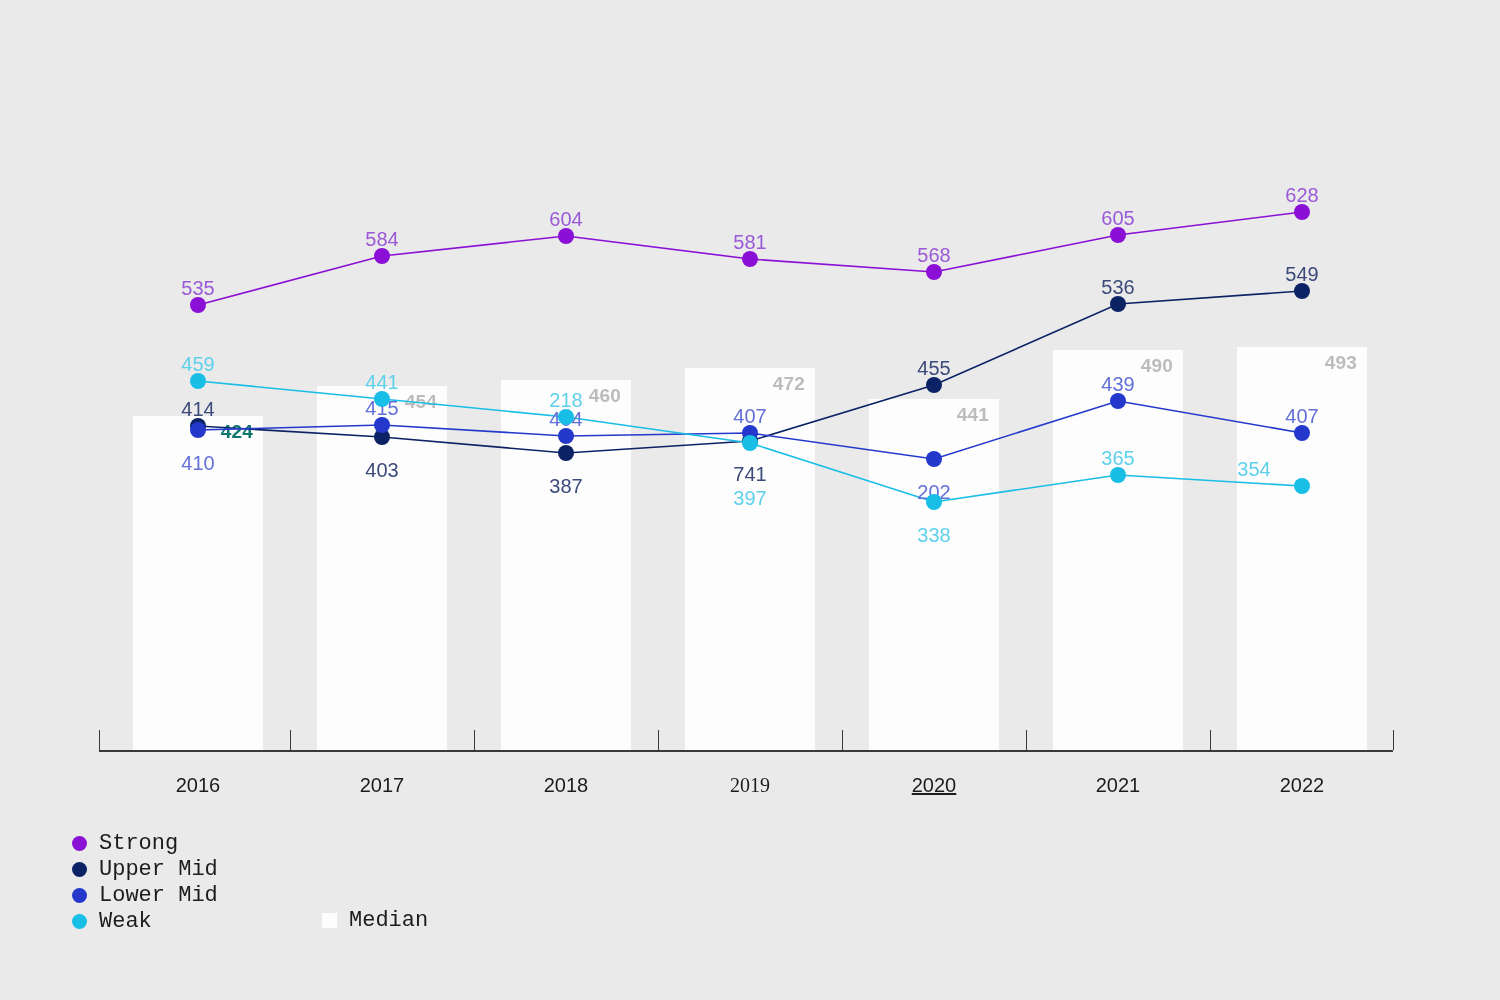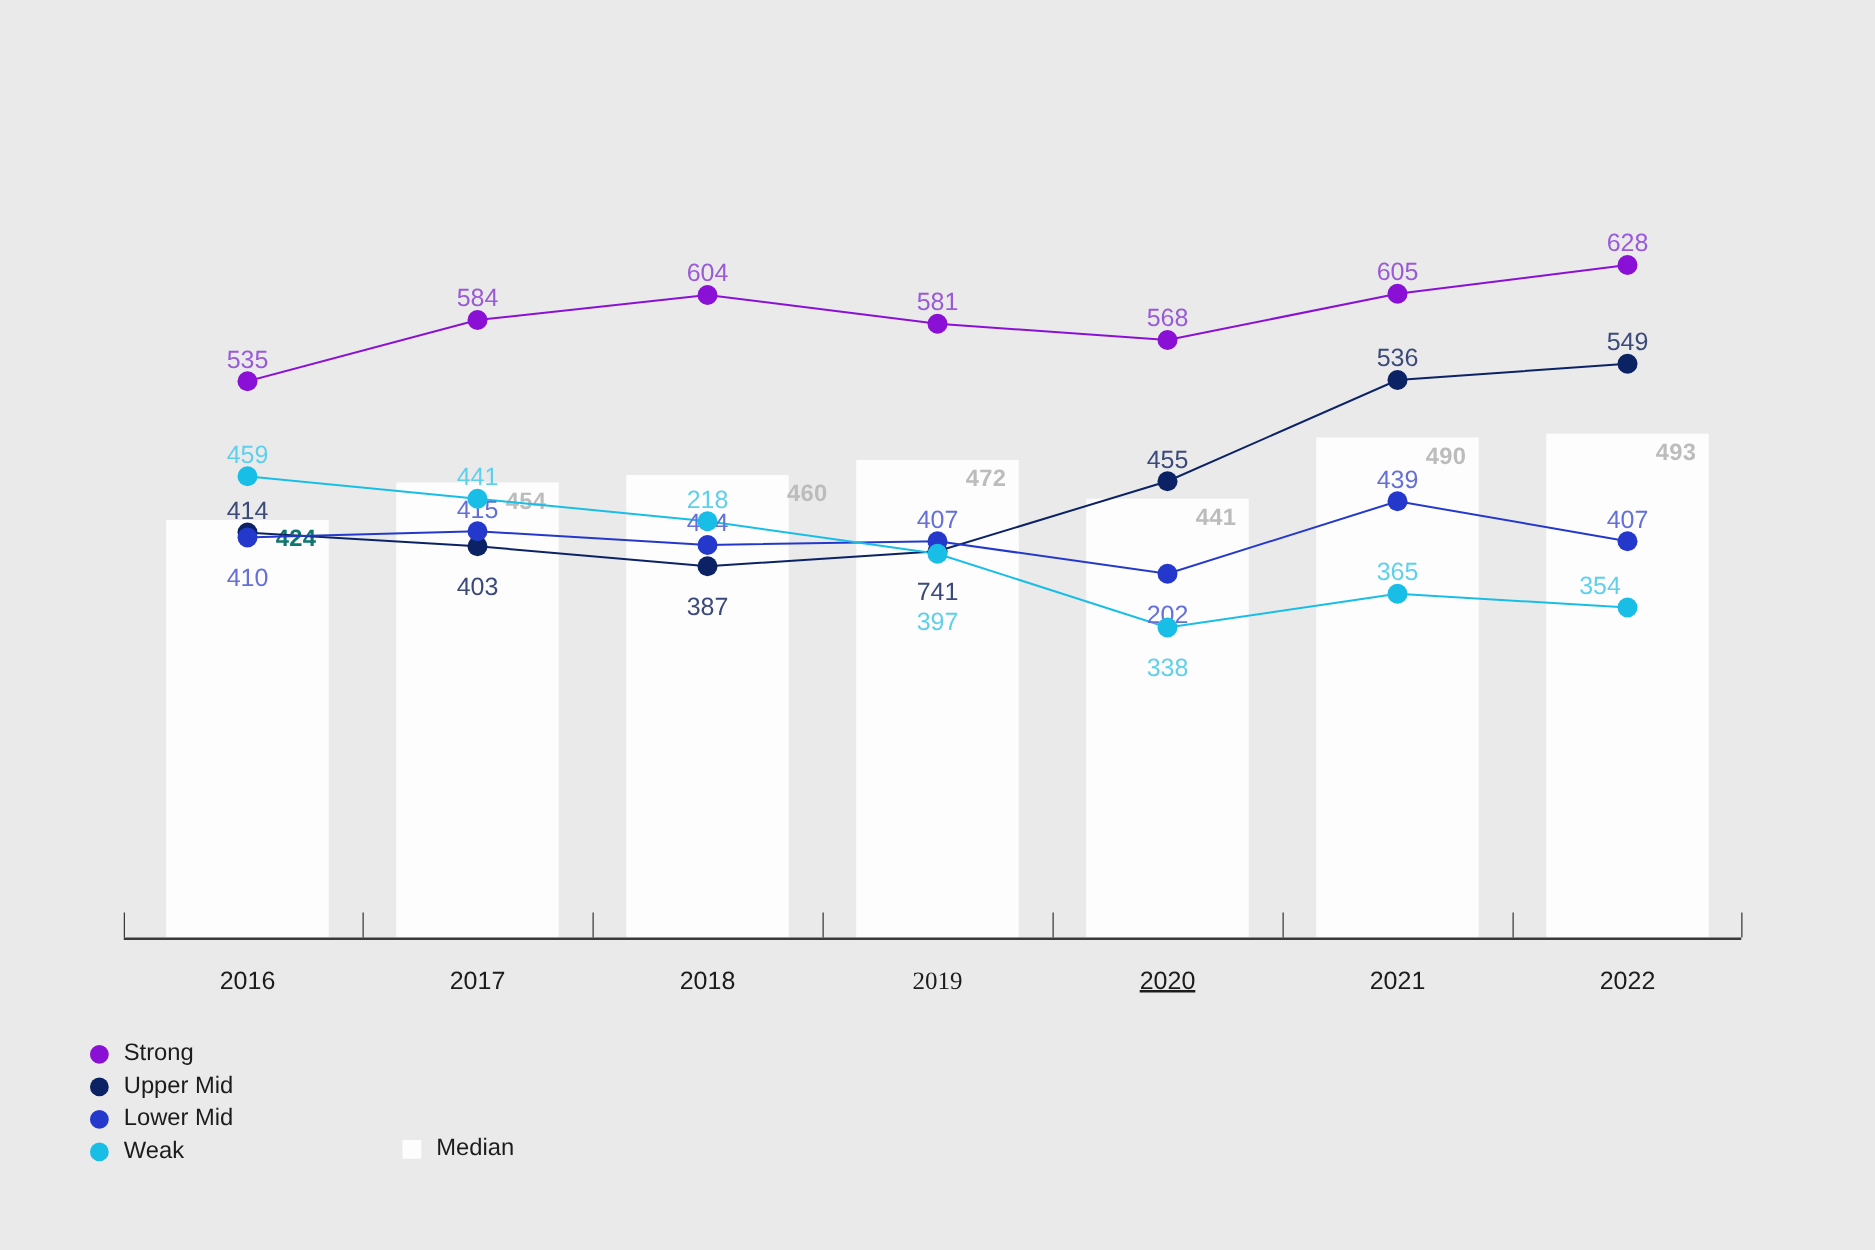--- a/index.html
+++ b/index.html
@@ -50,40 +50,40 @@
   }
 
   
   .legend{position:absolute;left:72px;top:830px;}
   .legend-row{
     display:flex;align-items:center;height:26px;margin-bottom:0px;
   }
   .legend-swatch{
     width:15px;height:15px;border-radius:50%;margin-right:12px;flex:0 0 auto;
   }
-  .legend-text{font-size:19px;color:#1c1c1c;white-space:nowrap;}
+  .legend-text{font-size:22px;color:#1c1c1c;white-space:nowrap;font-family:Liberation Mono, monospace;}
   .legend-median{
     position:absolute;left:250px;top:78px;display:flex;align-items:center;
   }
   .legend-median .sq{
     width:15px;height:15px;background:#fdfdfd;margin-right:12px;flex:0 0 auto;
   }
 </style>
 </head>
 <body>
 
 <div id="chart-root">
 
   <div class="plot" id="bars-layer">
       <div class="median-bar" style="left: 133px; top: 416px; width: 130px; height: 334px; background: rgb(253, 253, 253);"></div>
       <div class="median-label" style="left: 133px; top: 421px; width: 120px; color: #0f766e;">424</div>
       <div class="median-bar" style="left: 317px; top: 386px; width: 130px; height: 364px; background: rgb(253, 253, 253);"></div>
       <div class="median-label" style="left: 317px; top: 391px; width: 120px; color: rgb(188, 188, 188);">454</div>
       <div class="median-bar" style="left: 501px; top: 380px; width: 130px; height: 370px; background: rgb(253, 253, 253);"></div>
-      <div class="median-label" style="left: 501px; top: 385px; width: 120px; color: rgb(188, 188, 188); margin-left: 41px;">460</div>
+      <div class="median-label" style="left: 501px; top: 385px; width: 120px; color: rgb(188, 188, 188);">460</div>
       <div class="median-bar" style="left: 685px; top: 368px; width: 130px; height: 382px; background: rgb(253, 253, 253);"></div>
       <div class="median-label" style="left: 685px; top: 373px; width: 120px; color: rgb(188, 188, 188);">472</div>
       <div class="median-bar" style="left: 869px; top: 399px; width: 130px; height: 351px; background: rgb(253, 253, 253);"></div>
       <div class="median-label" style="left: 869px; top: 404px; width: 120px; color: rgb(188, 188, 188);">441</div>
       <div class="median-bar" style="left: 1053px; top: 350px; width: 130px; height: 400px; background: rgb(253, 253, 253);"></div>
       <div class="median-label" style="left: 1053px; top: 355px; width: 120px; color: rgb(188, 188, 188);">490</div>
       <div class="median-bar" style="left: 1237px; top: 347px; width: 130px; height: 403px; background: rgb(253, 253, 253);"></div>
       <div class="median-label" style="left: 1237px; top: 352px; width: 120px; color: rgb(188, 188, 188);">493</div>
     </div>
 
@@ -143,21 +143,21 @@
       <div class="pt-label" style="left: 342px; top: 371px; width: 80px; color: rgb(95, 208, 236);">441</div>
       <div class="dot" style="left: 558px; top: 409px; width: 16px; height: 16px; background: rgb(24, 190, 230);"></div>
       <div class="pt-label" style="left: 526px; top: 389px; width: 80px; color: rgb(95, 208, 236);">218</div>
       <div class="dot" style="left: 742px; top: 435px; width: 16px; height: 16px; background: rgb(24, 190, 230);"></div>
       <div class="pt-label" style="left: 710px; top: 487px; width: 80px; color: rgb(95, 208, 236);">397</div>
       <div class="dot" style="left: 926px; top: 494px; width: 16px; height: 16px; background: rgb(24, 190, 230);"></div>
       <div class="pt-label" style="left: 894px; top: 524px; width: 80px; color: rgb(95, 208, 236);">338</div>
       <div class="dot" style="left: 1110px; top: 467px; width: 16px; height: 16px; background: rgb(24, 190, 230);"></div>
       <div class="pt-label" style="left: 1078px; top: 447px; width: 80px; color: rgb(95, 208, 236);">365</div>
       <div class="dot" style="left: 1294px; top: 478px; width: 16px; height: 16px; background: rgb(24, 190, 230);"></div>
-      <div class="pt-label" style="left: 1240px; top: 458px; width: 80px; color: rgb(95, 208, 236);">354</div>
+      <div class="pt-label" style="left: 1214px; top: 458px; width: 80px; color: rgb(95, 208, 236);">354</div>
     </div>
 
   <div class="plot" id="axis-layer">
       <div class="axis-line" style="left: 99px; top: 750px; width: 1294px; height: 1.5px;"></div>
       <div class="axis-tick" style="left: 99px; top: 730px; height: 20px;"></div>
       <div class="axis-tick" style="left: 290px; top: 730px; height: 20px;"></div>
       <div class="axis-tick" style="left: 474px; top: 730px; height: 20px;"></div>
       <div class="axis-tick" style="left: 658px; top: 730px; height: 20px;"></div>
       <div class="axis-tick" style="left: 842px; top: 730px; height: 20px;"></div>
       <div class="axis-tick" style="left: 1026px; top: 730px; height: 20px;"></div>

